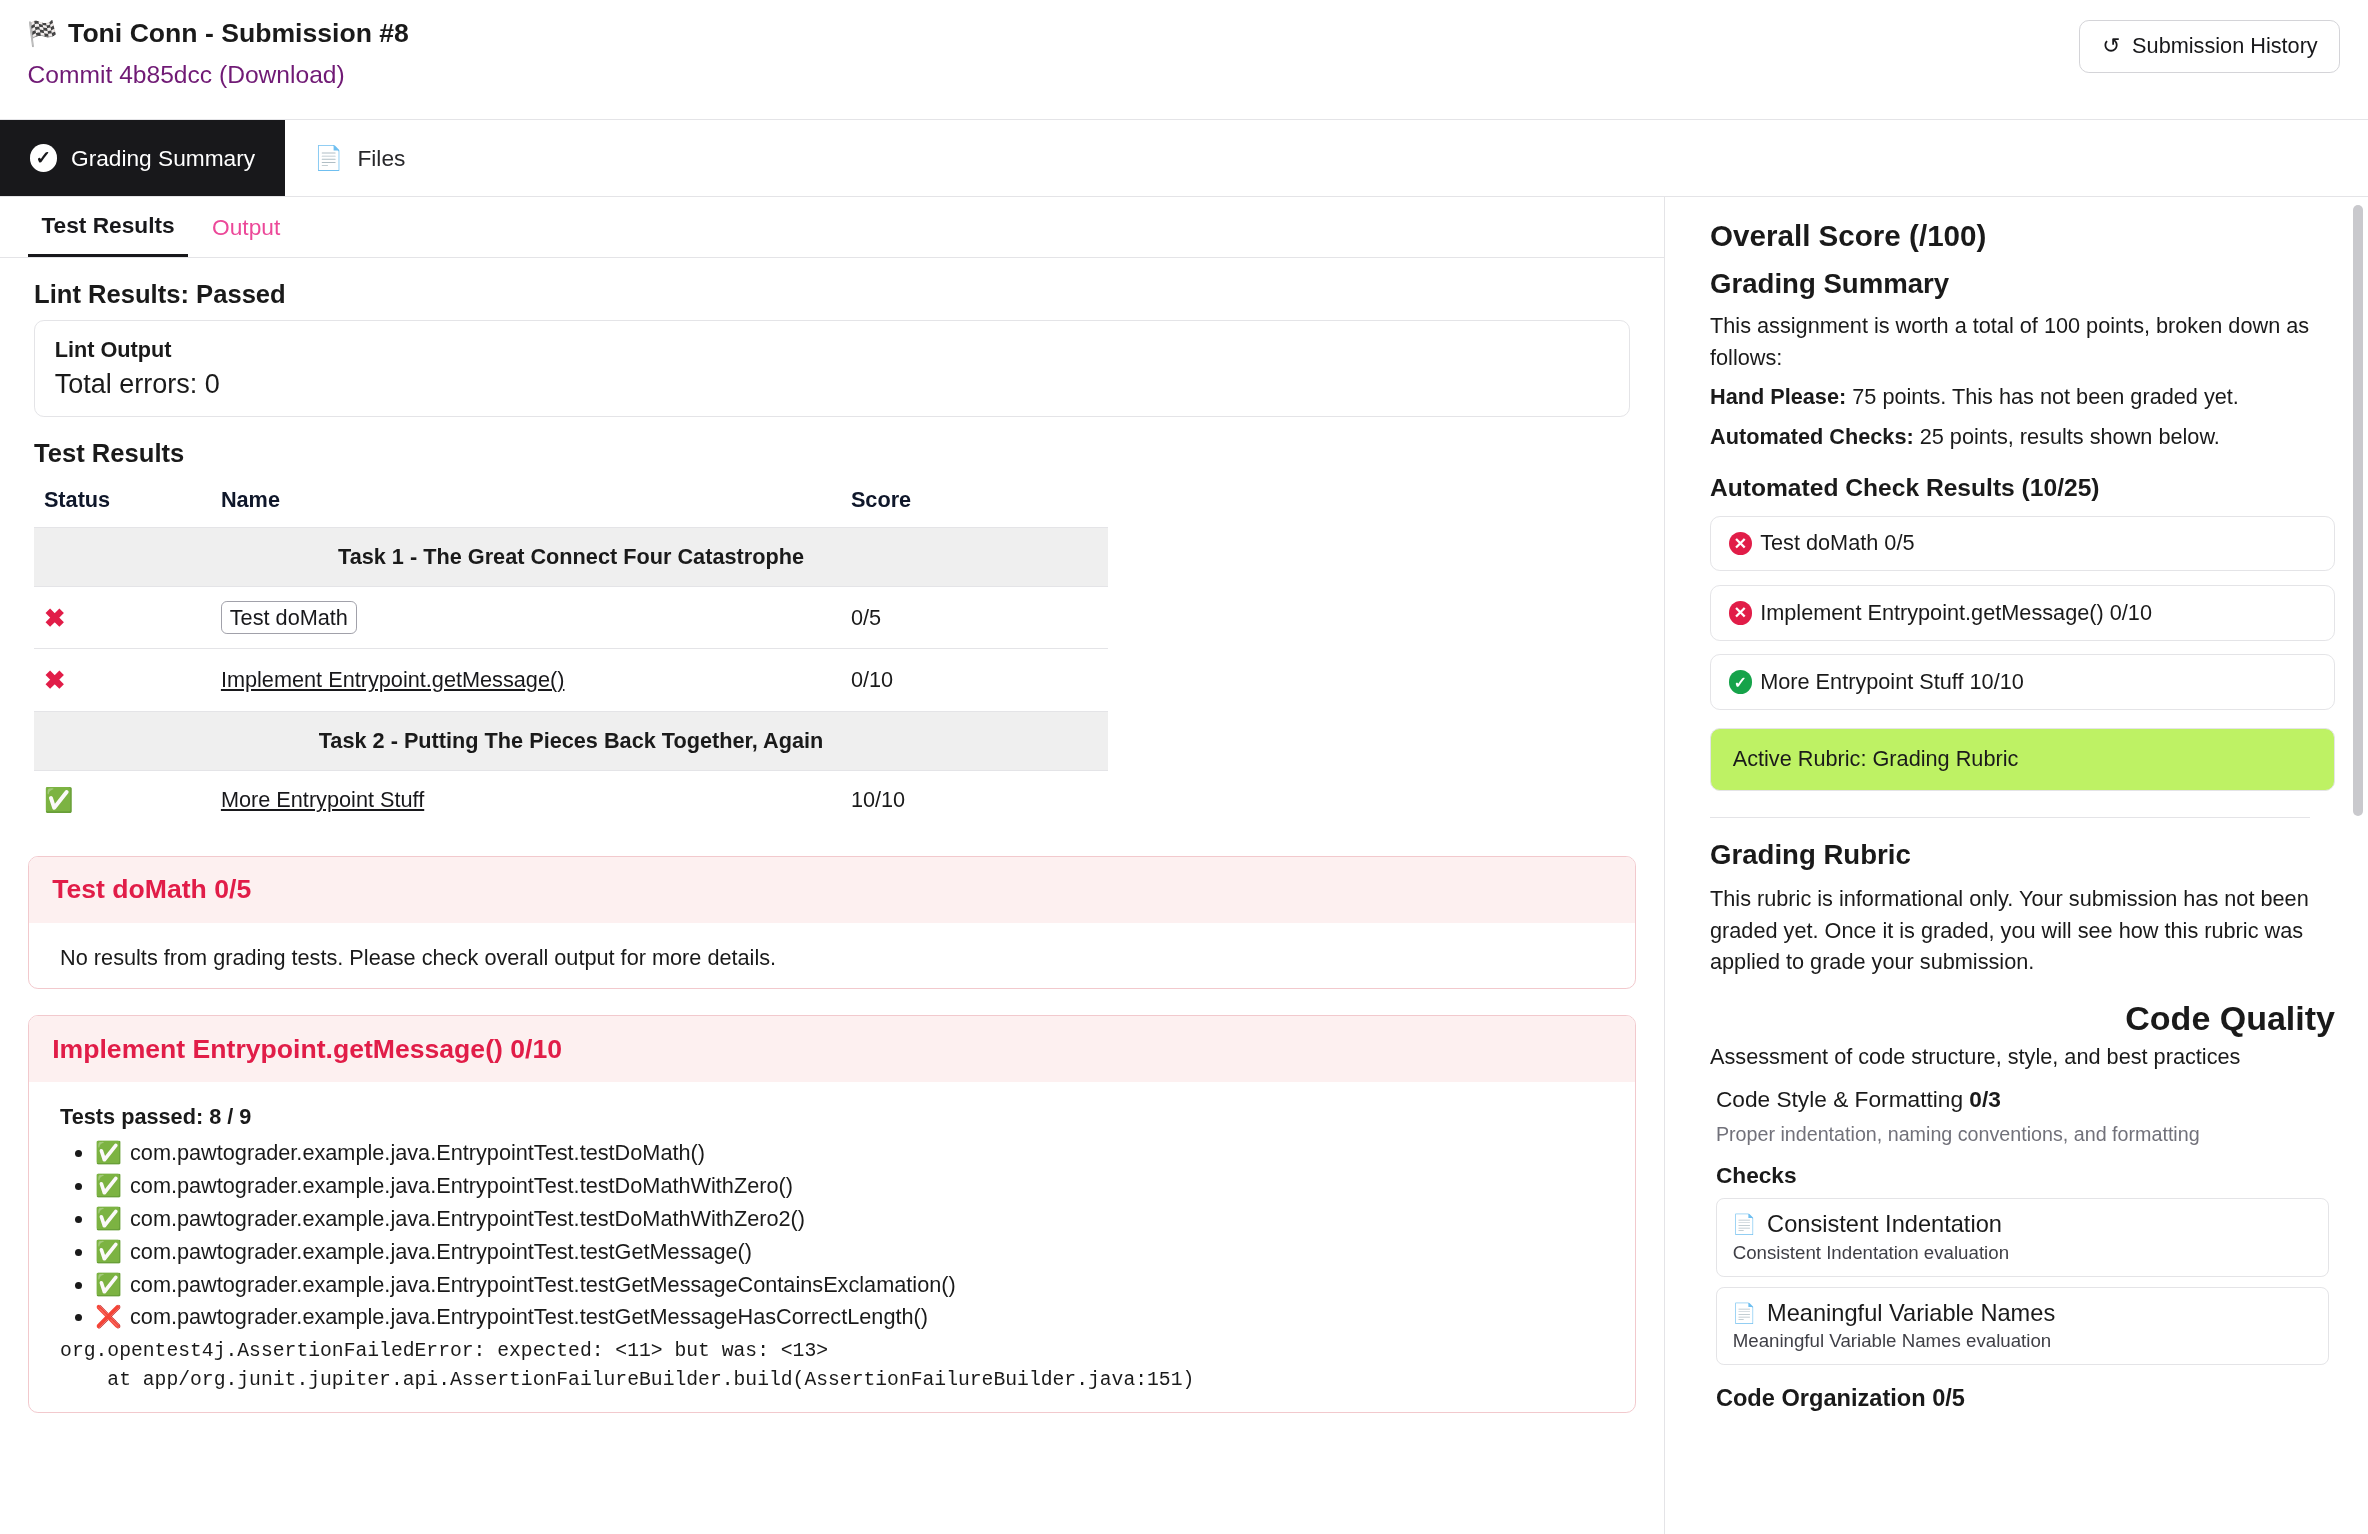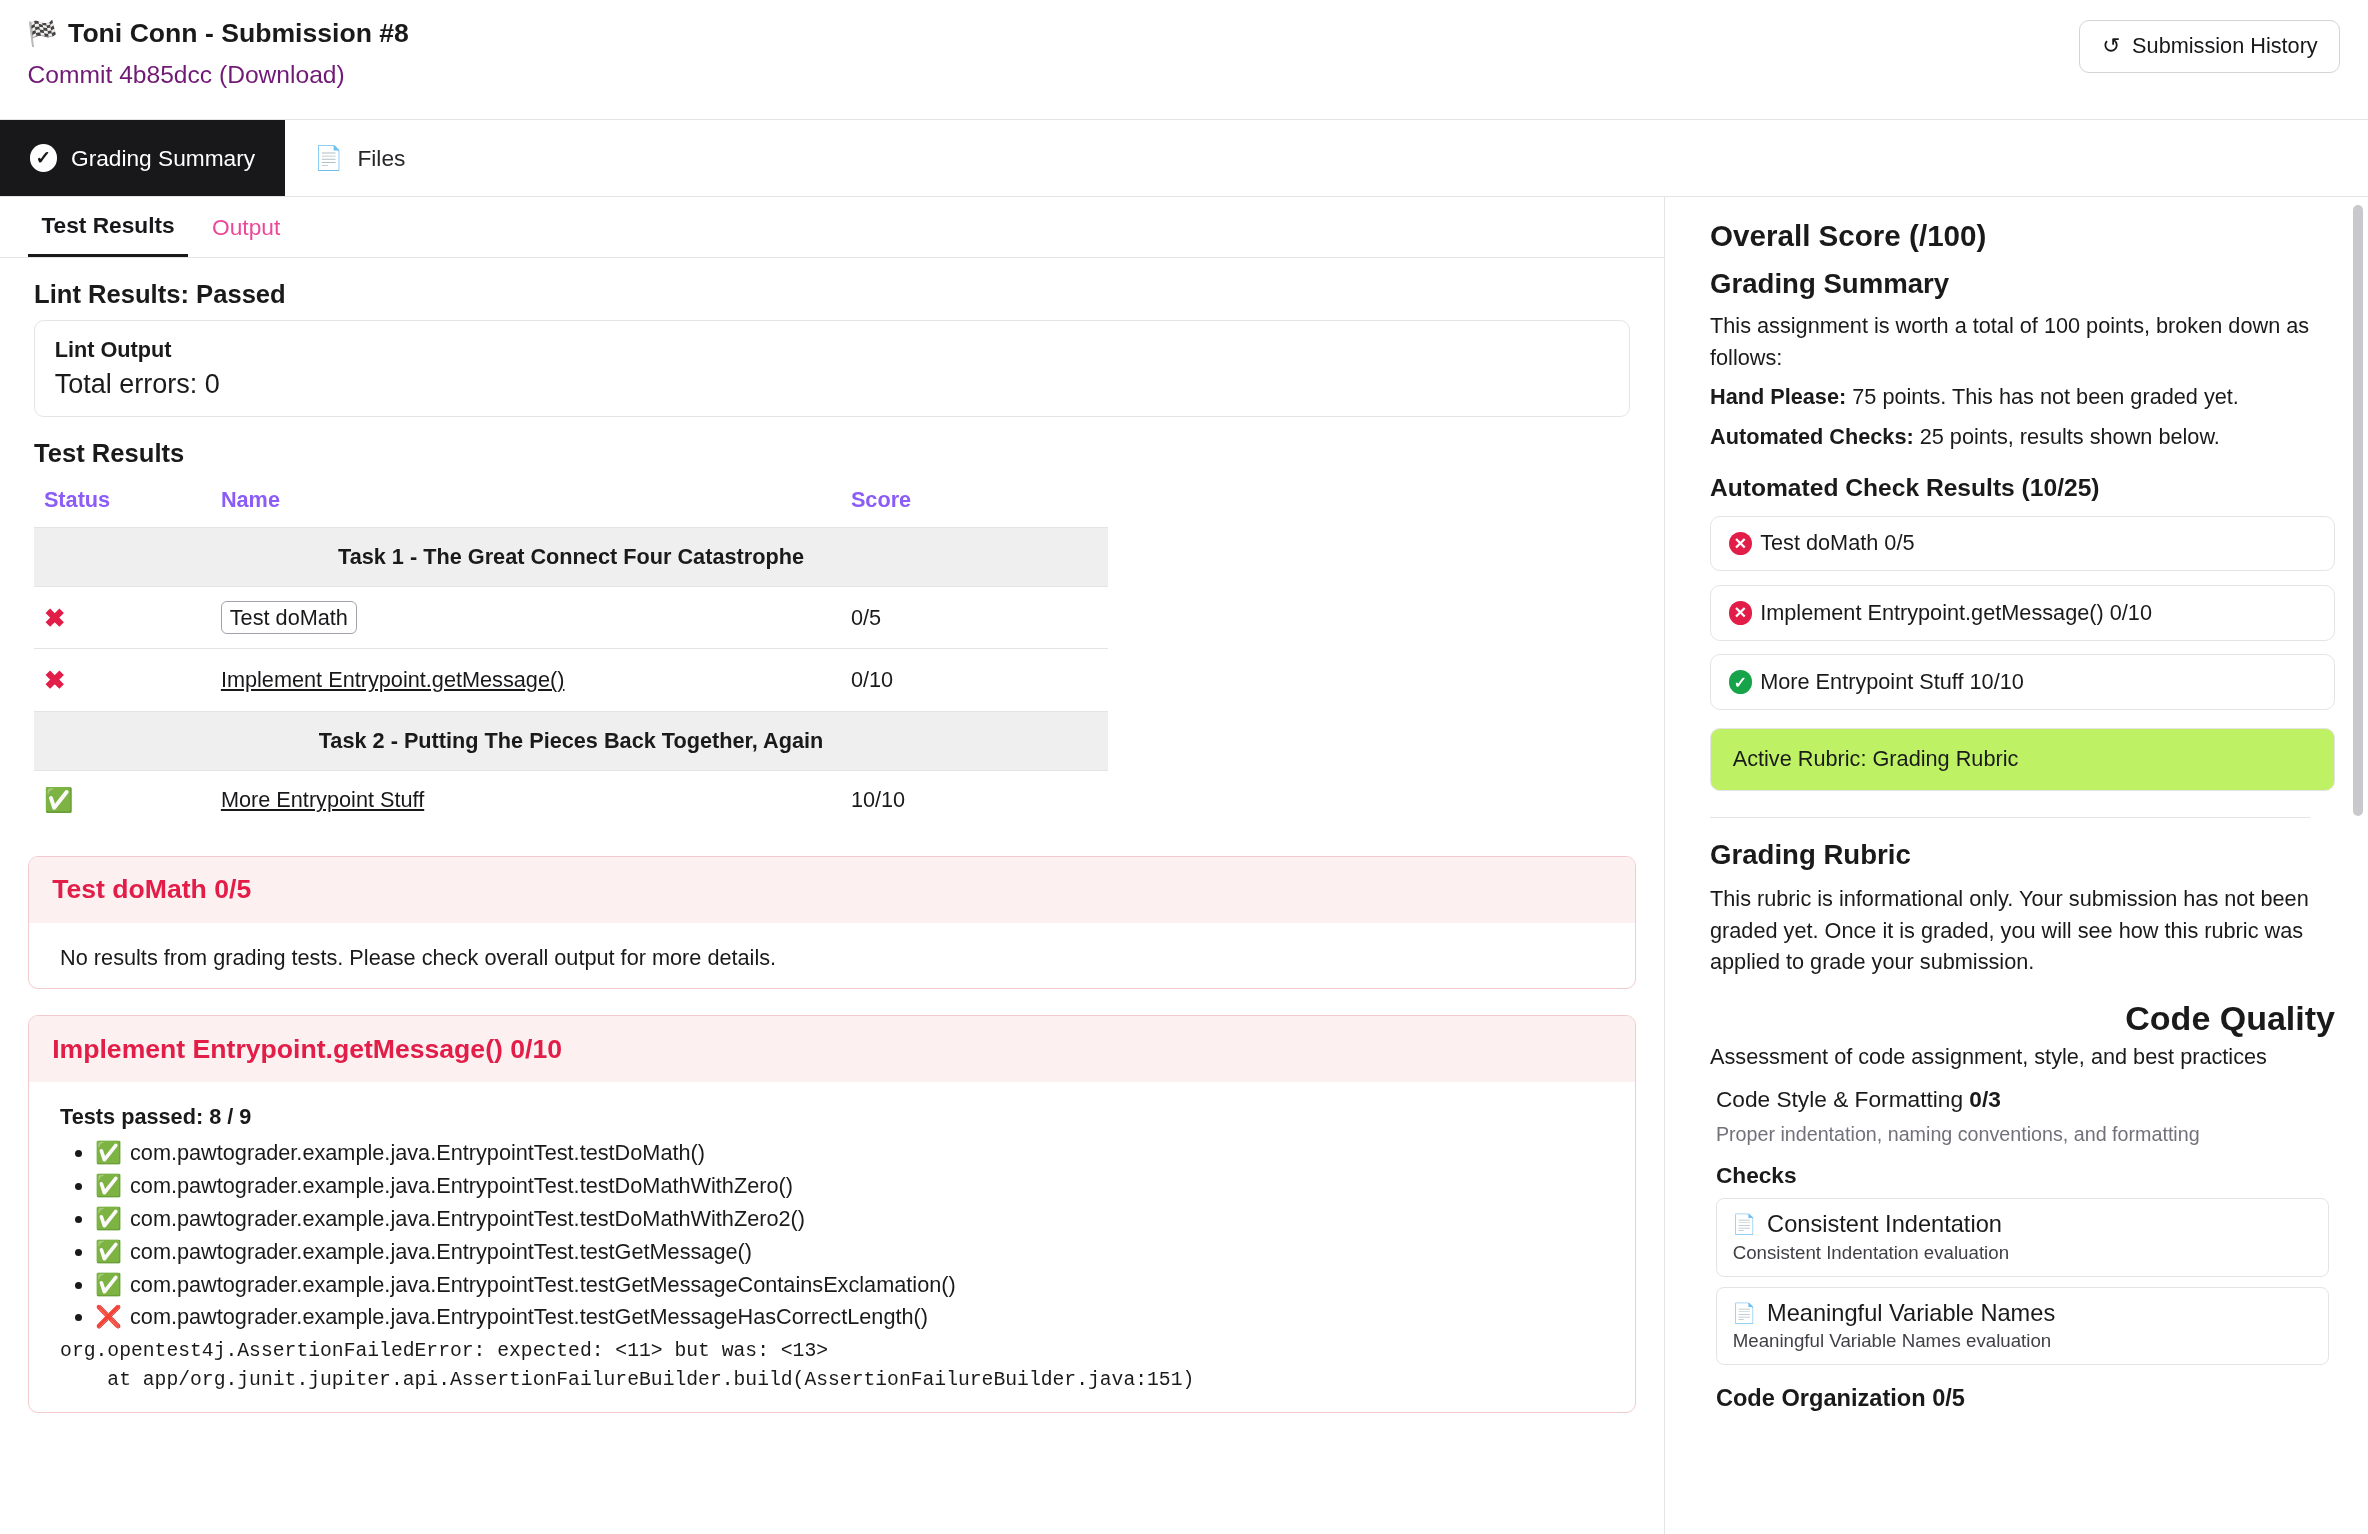--- a/index.html
+++ b/index.html
@@ -138,21 +138,21 @@
   .lint-box-line { font-size: 27px; }
 
   .tr-head { font-size: 25.6px; font-weight: 700; margin: 9.9px 0 13.8px 0; }
 
   table.results { border-collapse: collapse; width: 1074px; }
   table.results th {
     text-align: left;
     font-size: 21.7px;
     font-weight: 700;
     padding: 5.9px 9.9px 13.8px 9.9px;
-    color: #8b5cf6;
+    color: #0f172a;
   }
   table.results td {
     padding: 15.8px 9.9px;
     font-size: 21.7px;
     border-top: 1px solid #e4e4e7;
     vertical-align: middle;
   }
   tr.group-row td {
     background: #efefef;
     text-align: center;
@@ -402,21 +402,21 @@
     </div>
 
     <div class="active-rubric">Active Rubric: Grading Rubric</div>
 
     <div class="divider"></div>
 
     <div class="rubric-h">Grading Rubric</div>
     <div class="rp-text">This rubric is informational only. Your submission has not been graded yet. Once it is graded, you will see how this rubric was applied to grade your submission.</div>
 
     <div class="cq-h">Code Quality</div>
-    <div class="cq-sub">Assessment of code assignment, style, and best practices</div>
+    <div class="cq-sub">Assessment of code structure, style, and best practices</div>
 
     <div class="crit-row">
       <span>Code Style &amp; Formatting</span>
       <b>0/3</b>
     </div>
     <div class="crit-desc">Proper indentation, naming conventions, and formatting</div>
 
     <div class="checks-h">Checks</div>
 
     <div class="check-card">

